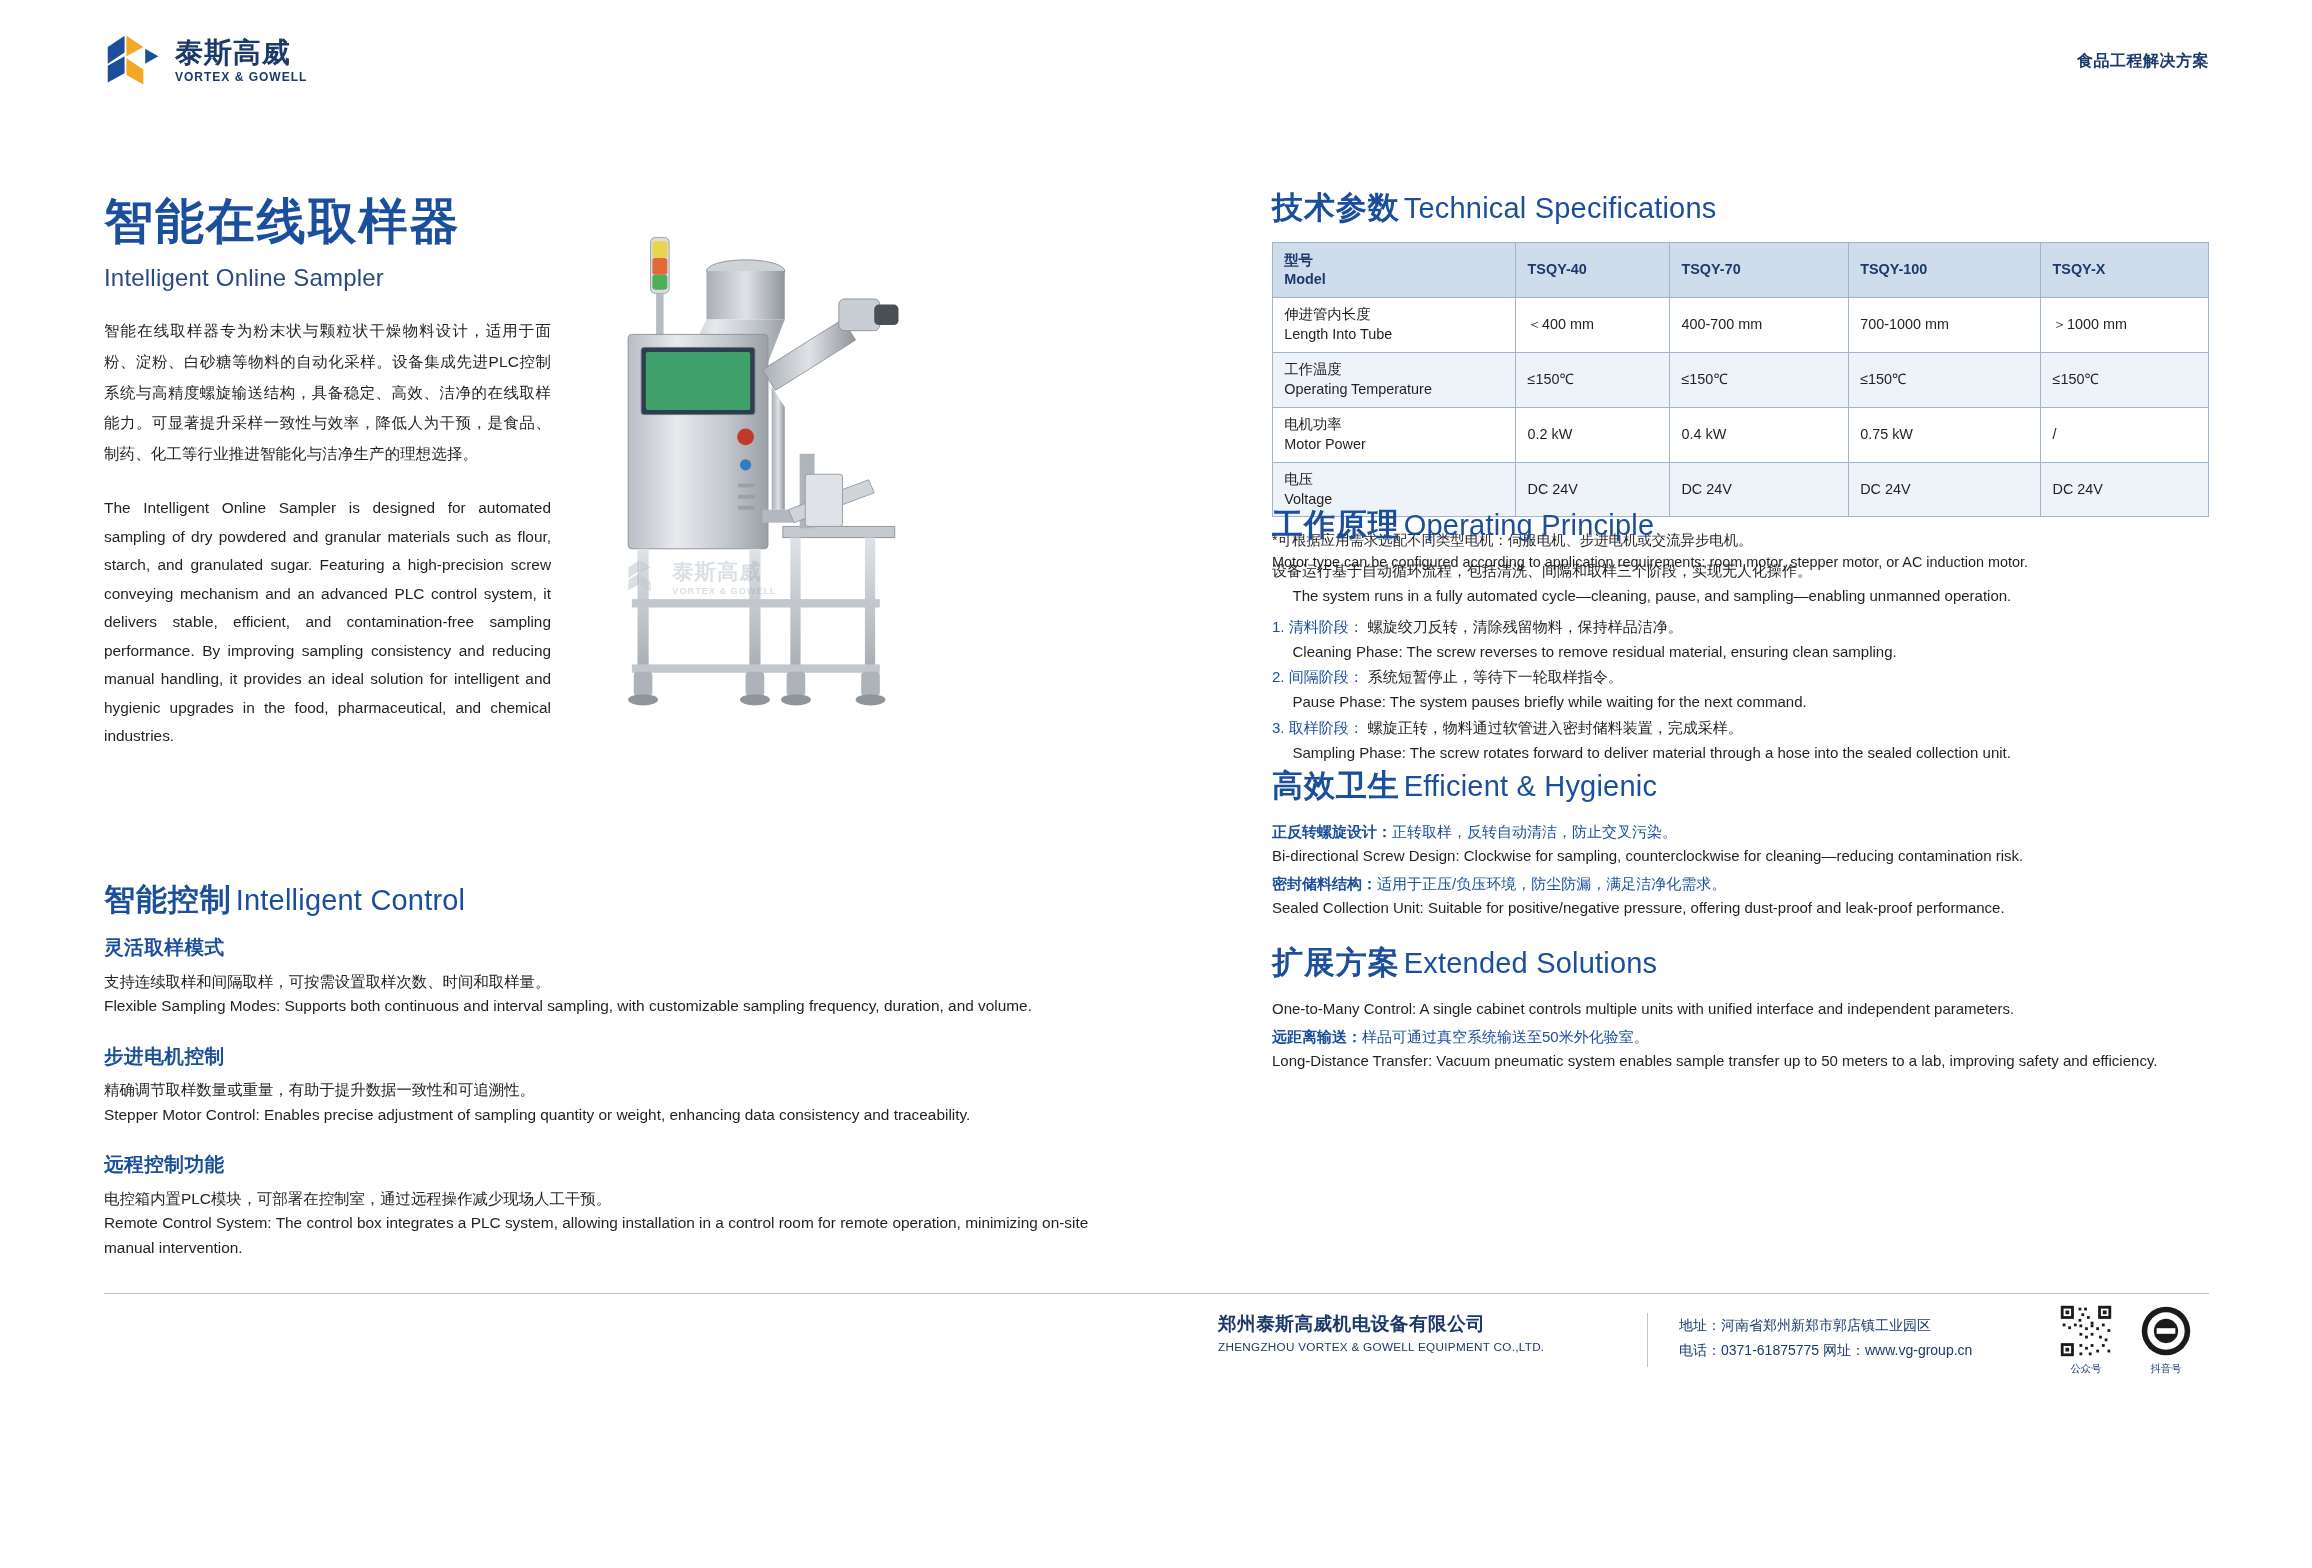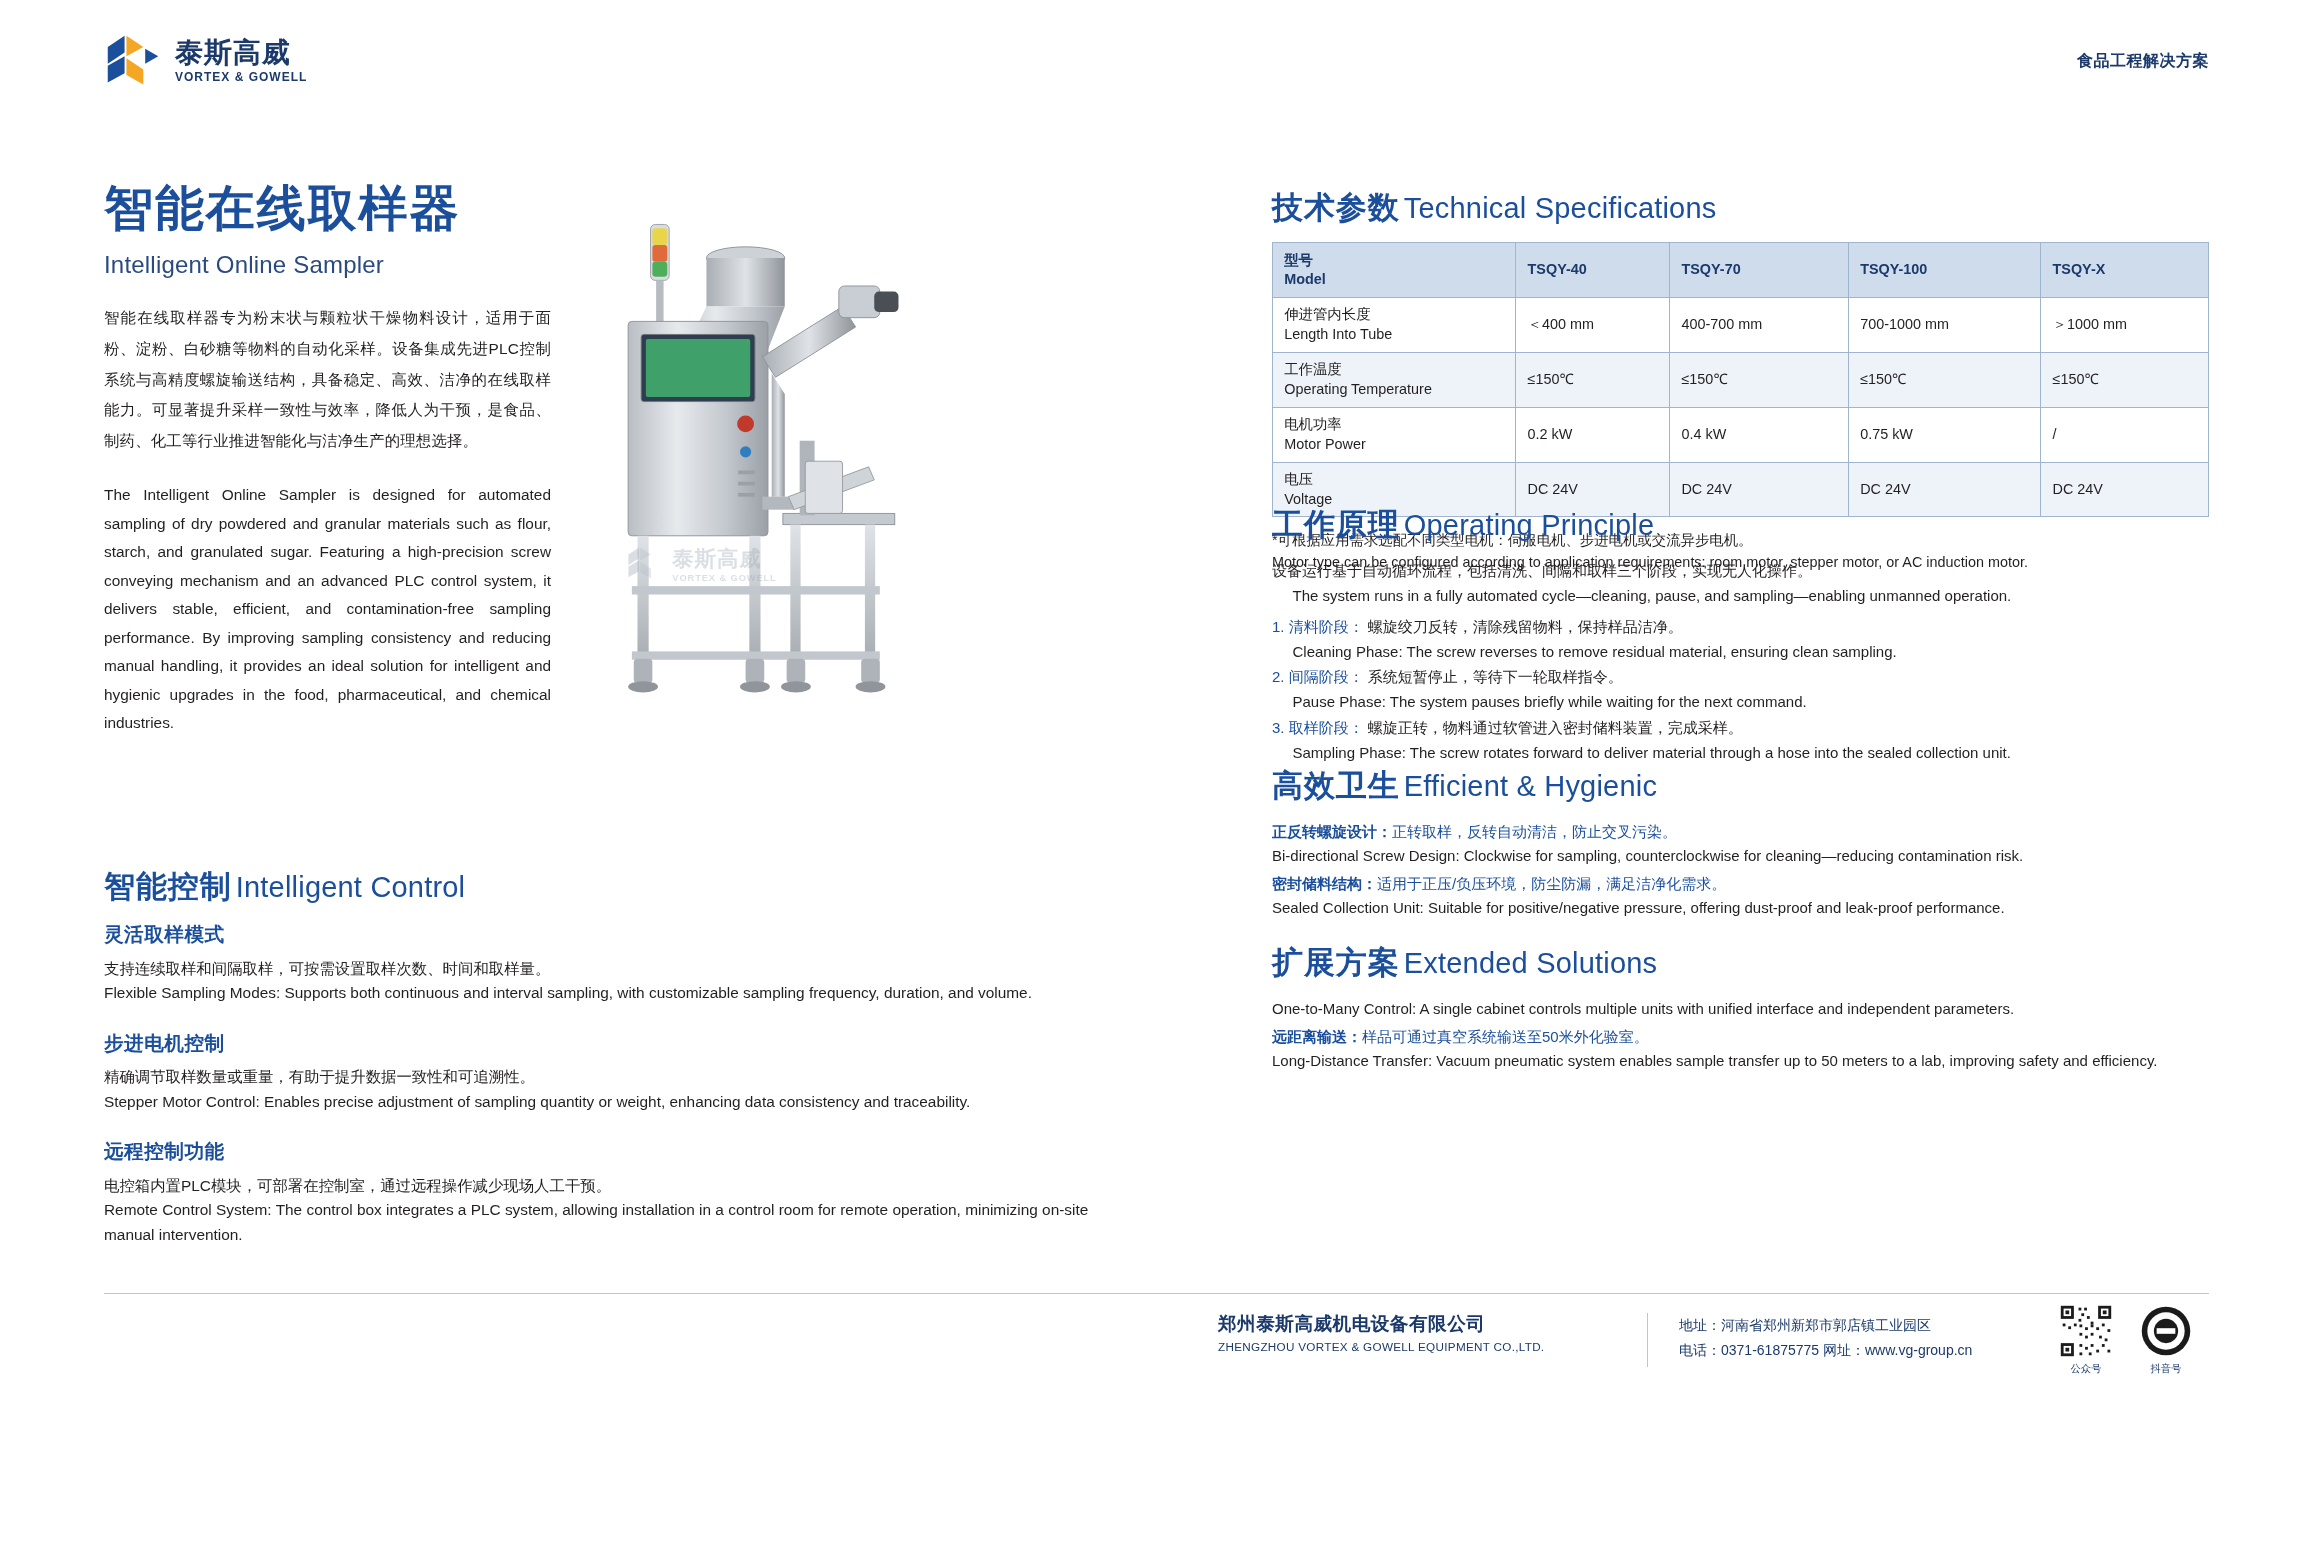--- a/index.html
+++ b/index.html
@@ -22,21 +22,21 @@
   .logo-mark { width:58px; height:58px; position:relative; }
   .logo-text { display:flex; flex-direction:column; line-height:1.05; }
   .logo-cn { font-size:28px; font-weight:bold; color:#1b3a6b; letter-spacing:0.9px; }
   .logo-en { font-size:12px; font-weight:bold; color:#1b3a6b; letter-spacing:1px; margin-top:3.7px; }
   .header-right {
     position:absolute; right:104px; top:51px;
     font-size:16px; color:#1b3a6b; font-weight:bold; letter-spacing:0.5px;
   }
 
   
-  .col-left { position:absolute; left:104px; top:180px; width:1016px; }
+  .col-left { position:absolute; left:104px; top:193px; width:1016px; }
   .col-right { position:absolute; left:1272px; top:191px; width:937px; }
 
   
   h1.title-cn {
     font-size:49px; font-weight:bold; color:#1b4f9c; margin:0;
     letter-spacing:1.9px; line-height:1.15;
   }
   .title-en {
     font-size:24px; color:#2a4a80; margin-top:15px; letter-spacing:0.2px;
   }

